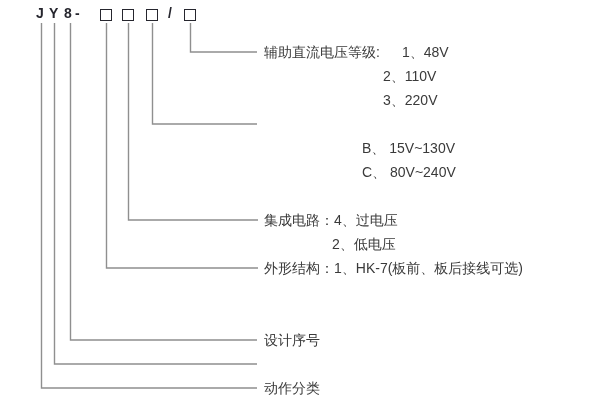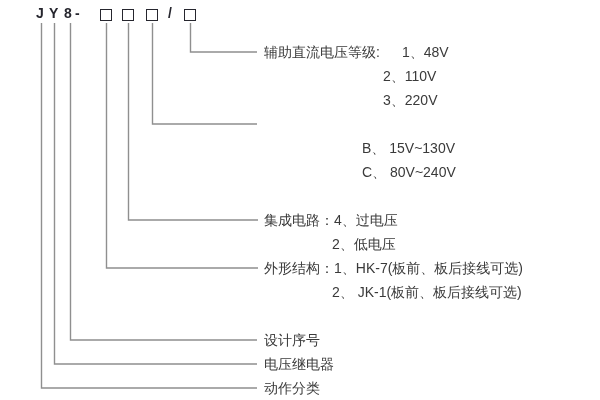--- a/index.html
+++ b/index.html
@@ -112,27 +112,21 @@
     <span>4、过电压</span>
   </div>
   <div class="row" style="left:332px; top:232px">
     <span>2、低电压</span>
   </div>
 
   <div class="row" style="left:264px; top:256px">
     <span>外形结构：</span>
     <span>1、HK-7(板前、板后接线可选)</span>
   </div>
-  <div class="row" style="left:332px; top:280px">
-    <span>2、 JK-1(板前、板后接线可选)</span>
-  </div>
 
   <div class="row" style="left:264px; top:328px">
     <span>设计序号</span>
-  </div>
-  <div class="row" style="left:264px; top:352px">
-    <span>电压继电器</span>
   </div>
   <div class="row" style="left:264px; top:376px">
     <span>动作分类</span>
   </div>
 
 </div>
 
 </body></html>

